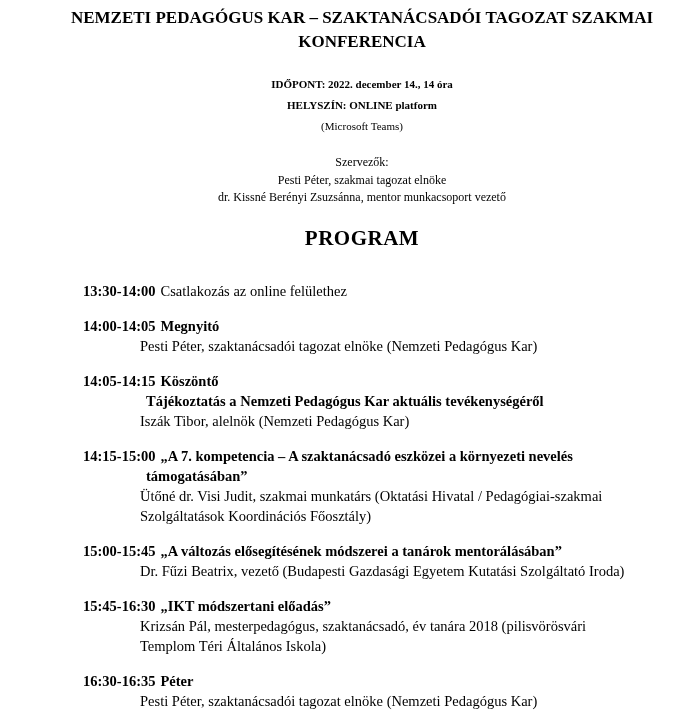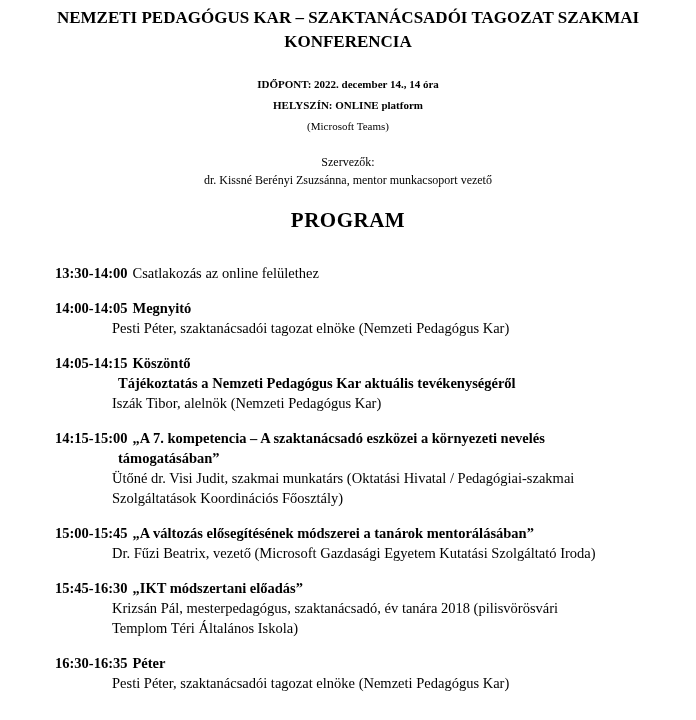--- a/index.html
+++ b/index.html
@@ -9,20 +9,21 @@
   }
   body {
     width: 696px;
     height: 720px;
     overflow: hidden;
     color: #000000;
     font-family: "Liberation Serif", "DejaVu Serif", serif;
   }
   .doc {
     padding-top: 6px;
+    padding-left: 28px;
   }
   
   .title {
     text-align: center;
     font-weight: bold;
     font-size: 17px;
     line-height: 24px;
   }
   .meta {
     margin-top: 20px;
@@ -90,20 +91,21 @@
   </div>
 
   <div class="meta">
     <div class="b">IDŐPONT: 2022. december 14., 14 óra</div>
     <div class="b">HELYSZÍN: ONLINE platform</div>
     <div>(Microsoft Teams)</div>
   </div>
 
   <div class="organizers">
     <div>Szervezők:</div>
+    <div>Pesti Péter, szakmai tagozat elnöke</div>
     <div>dr. Kissné Berényi Zsuzsánna, mentor munkacsoport vezető</div>
   </div>
 
   <div class="program-heading">PROGRAM</div>
 
   <div class="schedule">
 
     <div class="intro-line"><span class="time regular">13:30-14:00</span><span>Csatlakozás az online felülethez</span></div>
 
     <div class="item">
@@ -119,21 +121,21 @@
 
     <div class="item">
       <div class="line1"><span class="time">14:15-15:00</span><span class="item-title">„A 7. kompetencia – A szaktanácsadó eszközei a környezeti nevelés</span></div>
       <div class="subtitle">támogatásában”</div>
       <div class="speaker">Ütőné dr. Visi Judit, szakmai munkatárs (Oktatási Hivatal / Pedagógiai-szakmai</div>
       <div class="speaker">Szolgáltatások Koordinációs Főosztály)</div>
     </div>
 
     <div class="item">
       <div class="line1"><span class="time">15:00-15:45</span><span class="item-title">„A változás elősegítésének módszerei a tanárok mentorálásában”</span></div>
-      <div class="speaker">Dr. Fűzi Beatrix, vezető (Microsoft Gazdasági Egyetem Kutatási Szolgáltató Iroda)</div>
+      <div class="speaker">Dr. Fűzi Beatrix, vezető (Budapesti Gazdasági Egyetem Kutatási Szolgáltató Iroda)</div>
     </div>
 
     <div class="item">
       <div class="line1"><span class="time">15:45-16:30</span><span class="item-title">„IKT módszertani előadás”</span></div>
       <div class="speaker">Krizsán Pál, mesterpedagógus, szaktanácsadó, év tanára 2018 (pilisvörösvári</div>
       <div class="speaker">Templom Téri Általános Iskola)</div>
     </div>
 
     <div class="item">
       <div class="line1"><span class="time">16:30-16:35</span><span class="item-title">Péter</span></div>

